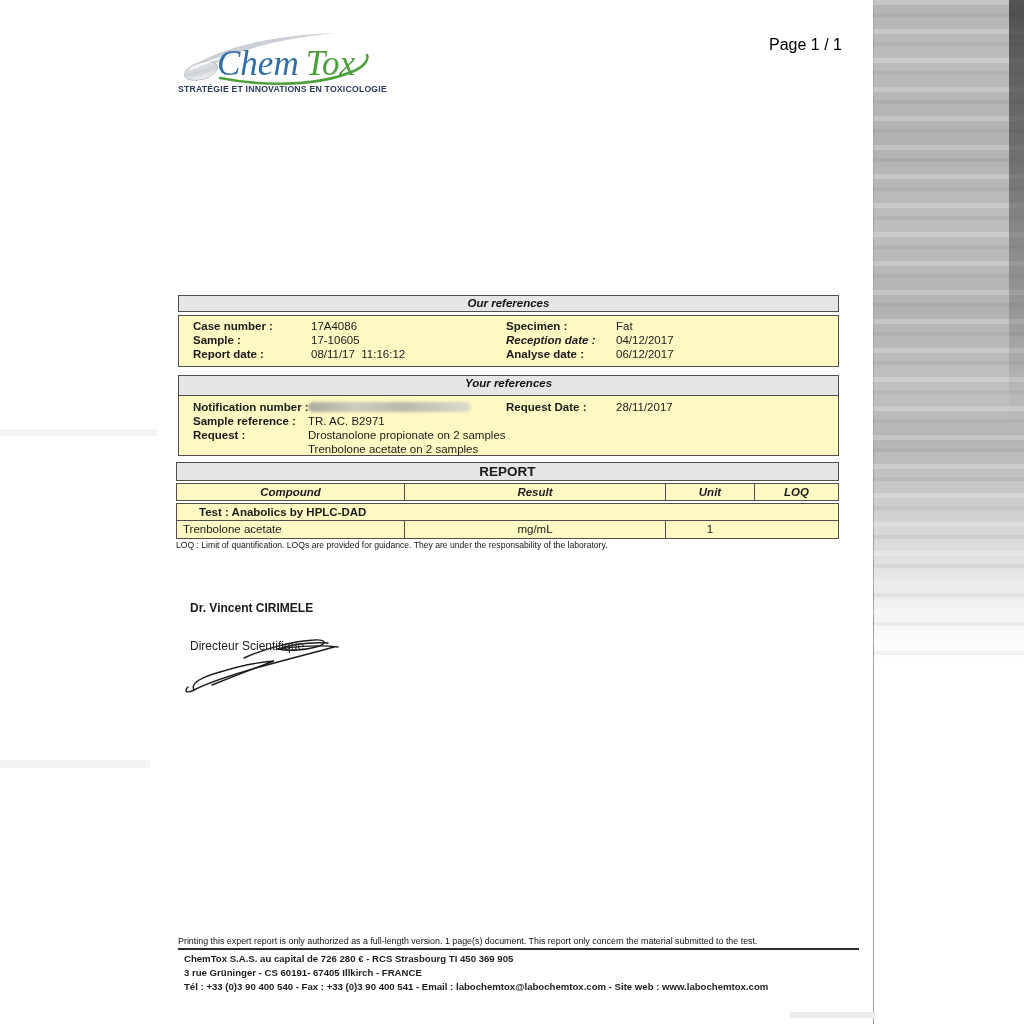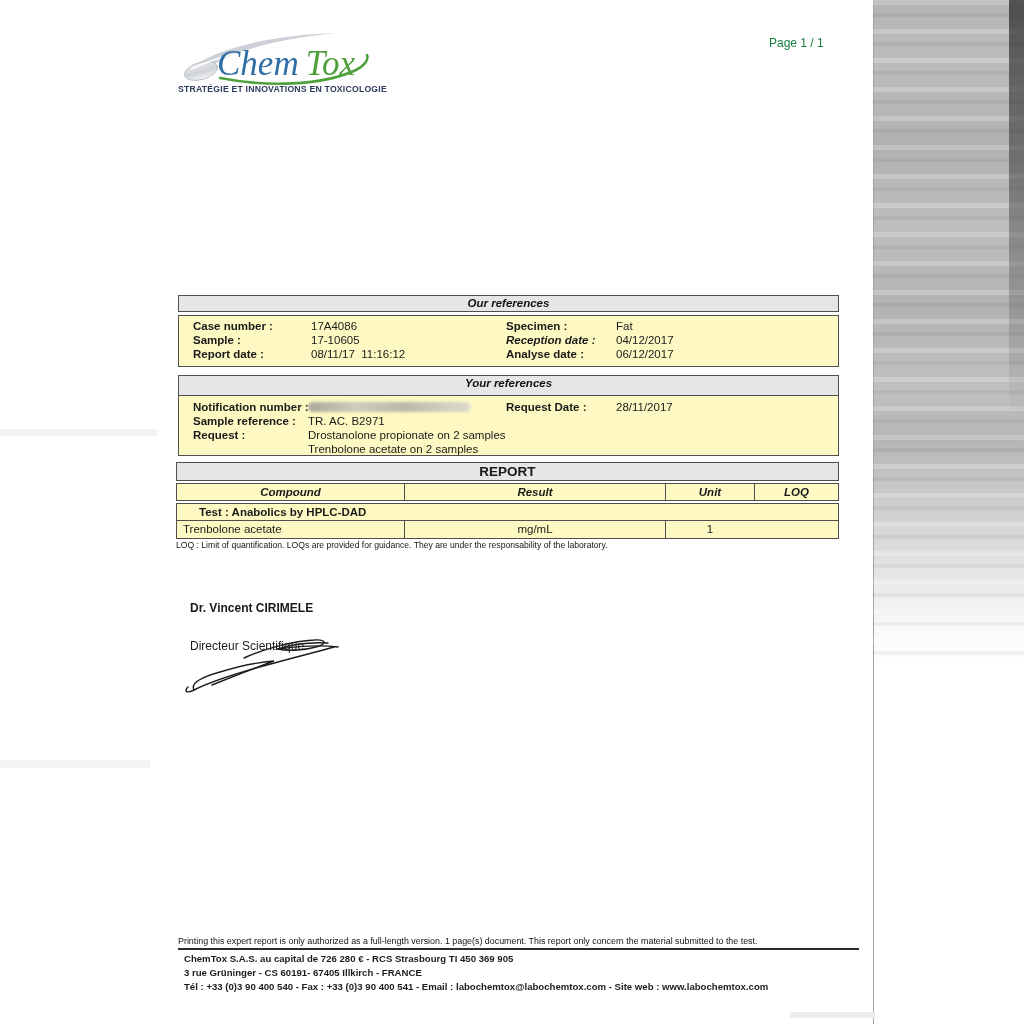--- a/index.html
+++ b/index.html
@@ -11,21 +11,21 @@
     background:linear-gradient(to bottom,#b4b4b4 0%,#bcbcbc 6%,#b1b1b1 14%,#bfbebe 22%,#b3b3b3 30%,
       #c2c1c1 38%,#b5b5b5 43%,#cdcdcd 49%,#dedede 54%,#ededed 58%,#f8f8f8 61%,#ffffff 65%,#ffffff 100%);}
   #scan-streaks{left:873px;top:0;width:151px;height:660px;
     background:repeating-linear-gradient(180deg,rgba(255,255,255,.22) 0 5px,rgba(255,255,255,0) 5px 13px,
       rgba(0,0,0,.05) 13px 17px,rgba(0,0,0,0) 17px 29px);}
   #scan-edge-dark{left:1009px;top:0;width:15px;height:420px;
     background:linear-gradient(to bottom,rgba(45,45,45,.75) 0%,rgba(70,70,70,.55) 45%,rgba(110,110,110,0) 100%);}
   .artifact{background:#f3f3f3;}
   
   #tagline{left:178px;top:84px;width:220px;font-size:8.7px;letter-spacing:.2px;color:#2e3a5c;font-weight:bold;}
-  #page-number{left:769px;top:36px;font-size:12px;color:#15803d;}
+  #page-number{left:769px;top:36px;font-size:16px;color:#000000;}
   
   .box{position:absolute;border:1px solid #4f4f4f;box-sizing:border-box;background:#fef9c3;}
   .hdrbar{background:#e6e6e6;text-align:center;font-style:italic;font-weight:bold;font-size:11.5px;color:#111;}
   .f{position:absolute;font-size:11.5px;line-height:14px;white-space:pre;}
   .lbl{font-weight:bold;}
   
   #report-title{background:#e6e6e6;text-align:center;font-weight:bold;font-size:13.5px;line-height:17px;font-style:normal;}
   .colgrid{display:grid;grid-template-columns:227px 261px 89px 1fr;}
   .colgrid>div{box-sizing:border-box;}
   .colgrid>div+div{border-left:1px solid #4f4f4f;}

